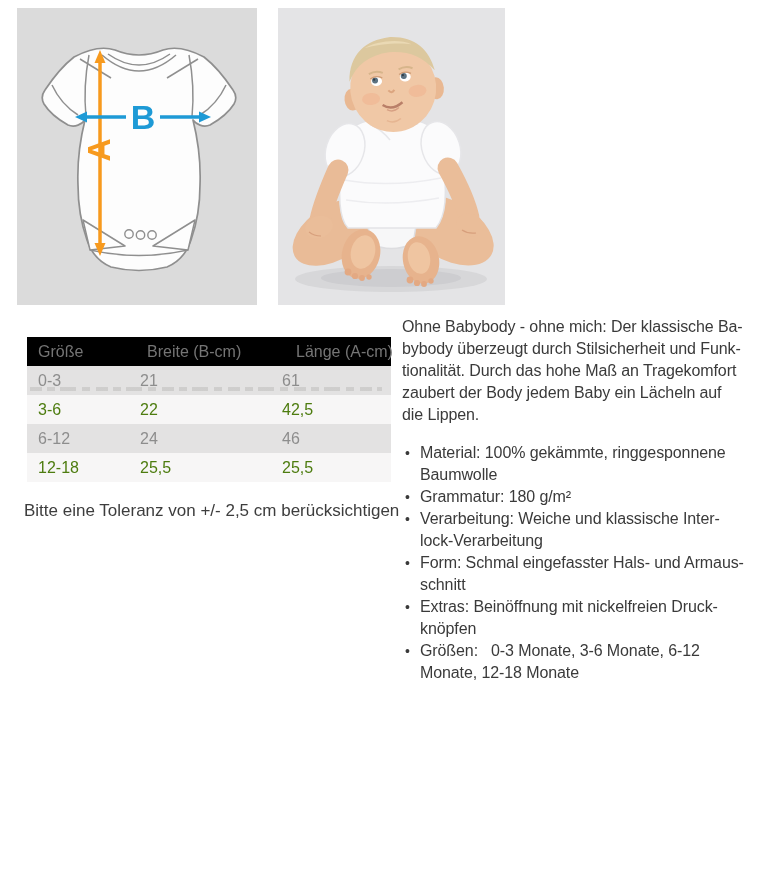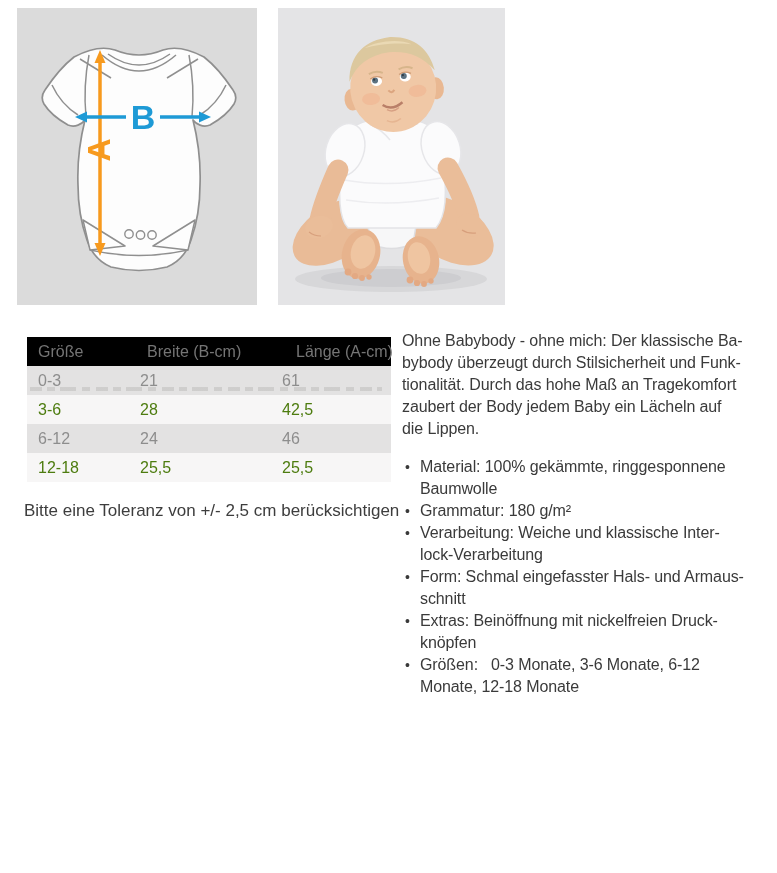--- a/index.html
+++ b/index.html
@@ -24,21 +24,21 @@
   .ghost-strip{position:absolute;left:30px;top:387px;width:352px;height:4px;opacity:.85;
     background:repeating-linear-gradient(90deg,
       #cbcac9 0 12px, rgba(0,0,0,0) 12px 17px,
       #cbcac9 17px 25px, rgba(0,0,0,0) 25px 30px,
       #cbcac9 30px 46px, rgba(0,0,0,0) 46px 52px,
       #cbcac9 52px 60px, rgba(0,0,0,0) 60px 66px);}
 
   .tolerance{position:absolute;left:24px;top:501px;font-size:17px;color:#3d3d3d;white-space:pre;}
 
   
-  .desc{position:absolute;left:402px;top:330px;width:372px;color:#3a3a3a;
+  .desc{position:absolute;left:402px;top:316px;width:372px;color:#3a3a3a;
         font-size:16px;line-height:22px;letter-spacing:-0.1px;}
   .desc .intro{margin:0;white-space:pre;}
   .bullets{list-style:none;margin:16px 0 0 0;padding:0;}
   .bullets li{display:flex;}
   .bullets .dot{flex:none;width:15px;padding-left:3px;font-size:14px;}
   .bullets .txt{white-space:pre;}
 </style>
 </head>
 <body>
 
@@ -191,21 +191,21 @@
       <span>Breite (B-cm)</span>
       <span>Länge (A-cm)</span>
     </div>
     <div class="t-row dark">
       <span>0-3</span>
       <span>21</span>
       <span>61</span>
     </div>
     <div class="t-row light">
       <span>3-6</span>
-      <span>28</span>
+      <span>22</span>
       <span>42,5</span>
     </div>
     <div class="t-row dark">
       <span>6-12</span>
       <span>24</span>
       <span>46</span>
     </div>
     <div class="t-row light">
       <span>12-18</span>
       <span>25,5</span>

